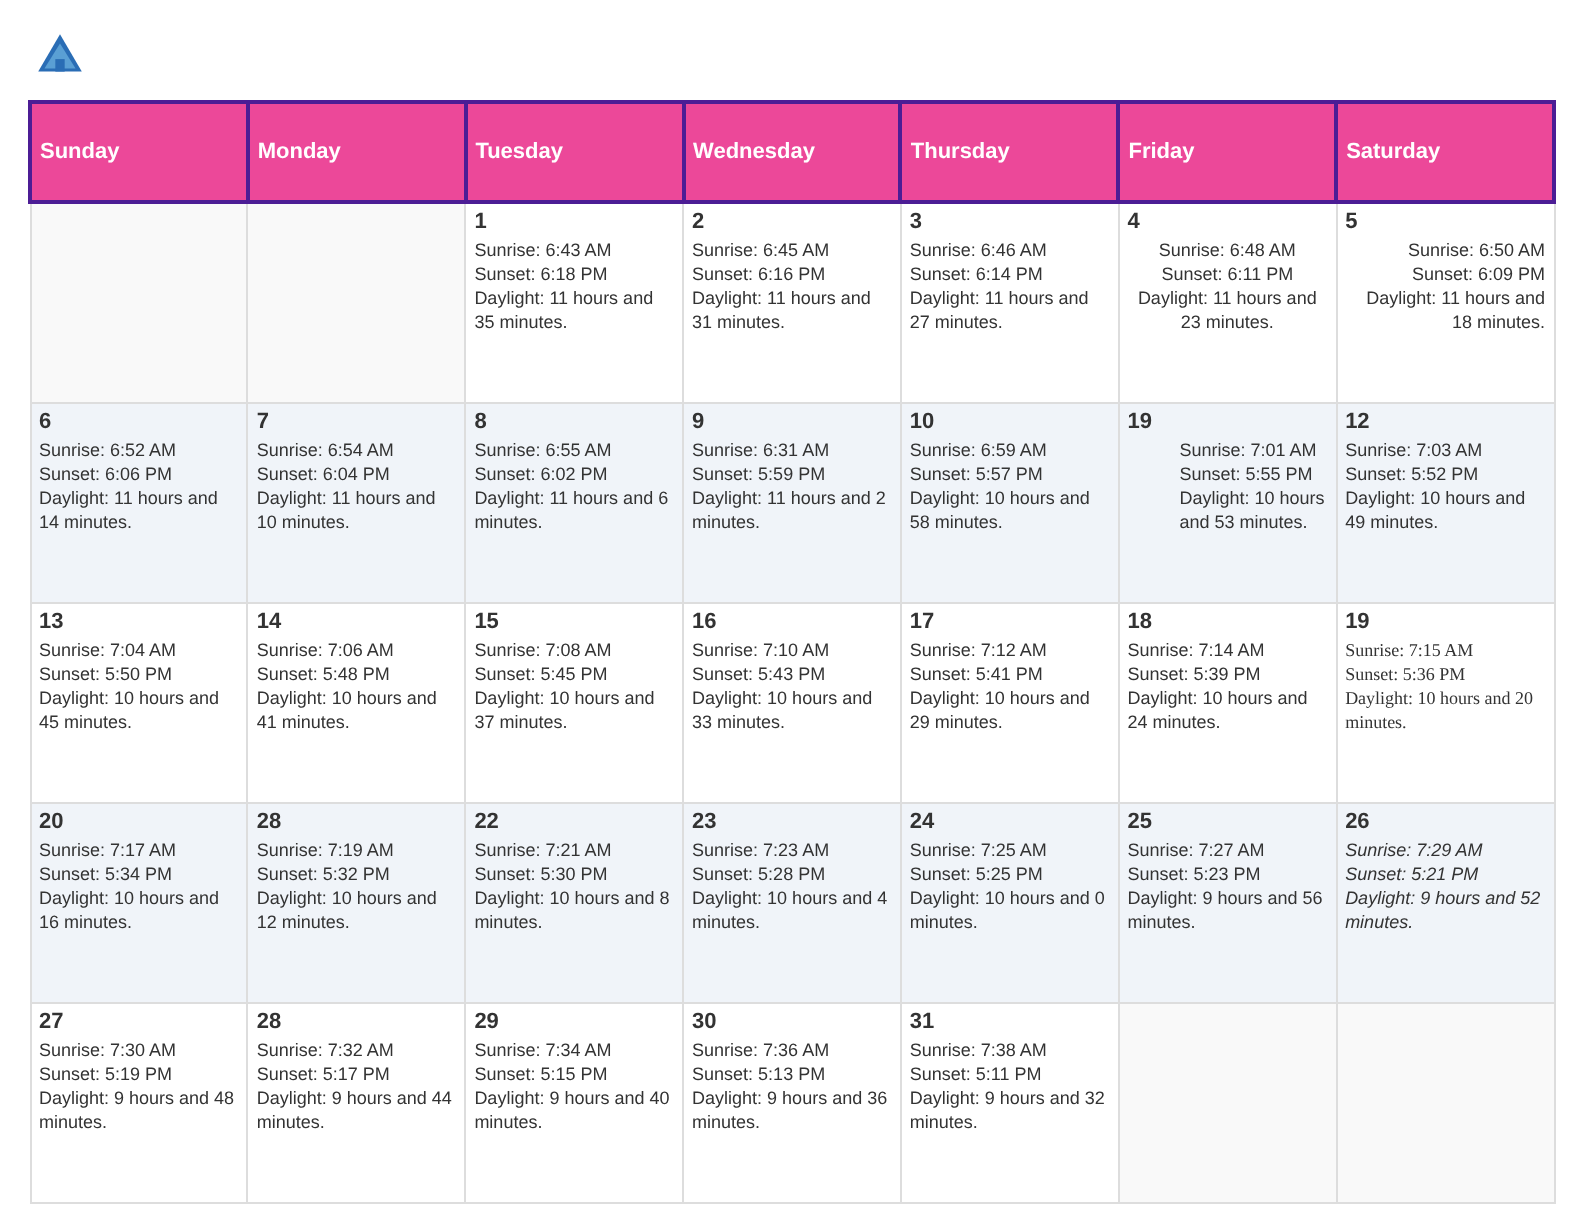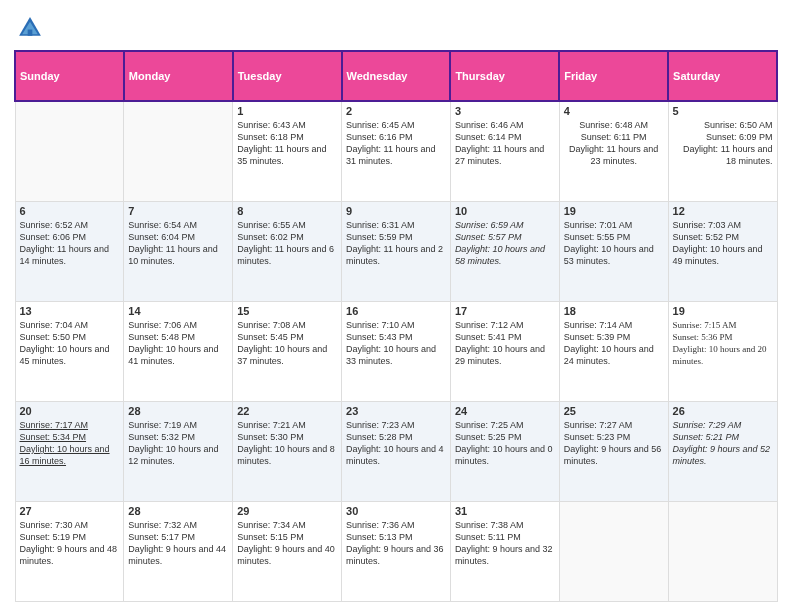--- a/index.html
+++ b/index.html
@@ -197,27 +197,27 @@
 Daylight: 11 hours and 6 minutes.</div>
           </td>
           <td>
             <span class="day-num">9</span>
             <div class="day-info" style="white-space: pre-line;">Sunrise: 6:31 AM
 Sunset: 5:59 PM
 Daylight: 11 hours and 2 minutes.</div>
           </td>
           <td>
             <span class="day-num">10</span>
-            <div class="day-info" style="white-space: pre-line; font-style: italic;">Sunrise: 6:59 AM
+            <div class="day-info" style="white-space: pre-line;">Sunrise: 6:59 AM
 Sunset: 5:57 PM
 Daylight: 10 hours and 58 minutes.</div>
           </td>
           <td>
             <span class="day-num">19</span>
-            <div class="day-info" style="white-space: pre-line;">Sunrise: 7:01 AM
+            <div class="day-info" style="white-space: pre-line; margin-left: 26px;">Sunrise: 7:01 AM
 Sunset: 5:55 PM
 Daylight: 10 hours and 53 minutes.</div>
           </td>
           <td>
             <span class="day-num">12</span>
             <div class="day-info" style="white-space: pre-line;">Sunrise: 7:03 AM
 Sunset: 5:52 PM
 Daylight: 10 hours and 49 minutes.</div>
           </td>
         </tr>
@@ -261,21 +261,21 @@
           <td>
             <span class="day-num">19</span>
             <div class="day-info" style="white-space: pre-line; font-family: Liberation Serif, serif;">Sunrise: 7:15 AM
 Sunset: 5:36 PM
 Daylight: 10 hours and 20 minutes.</div>
           </td>
         </tr>
         <tr>
           <td>
             <span class="day-num">20</span>
-            <div class="day-info" style="white-space: pre-line; text-decoration: underline;">Sunrise: 7:17 AM
+            <div class="day-info" style="white-space: pre-line;">Sunrise: 7:17 AM
 Sunset: 5:34 PM
 Daylight: 10 hours and 16 minutes.</div>
           </td>
           <td>
             <span class="day-num">28</span>
             <div class="day-info" style="white-space: pre-line;">Sunrise: 7:19 AM
 Sunset: 5:32 PM
 Daylight: 10 hours and 12 minutes.</div>
           </td>
           <td>

